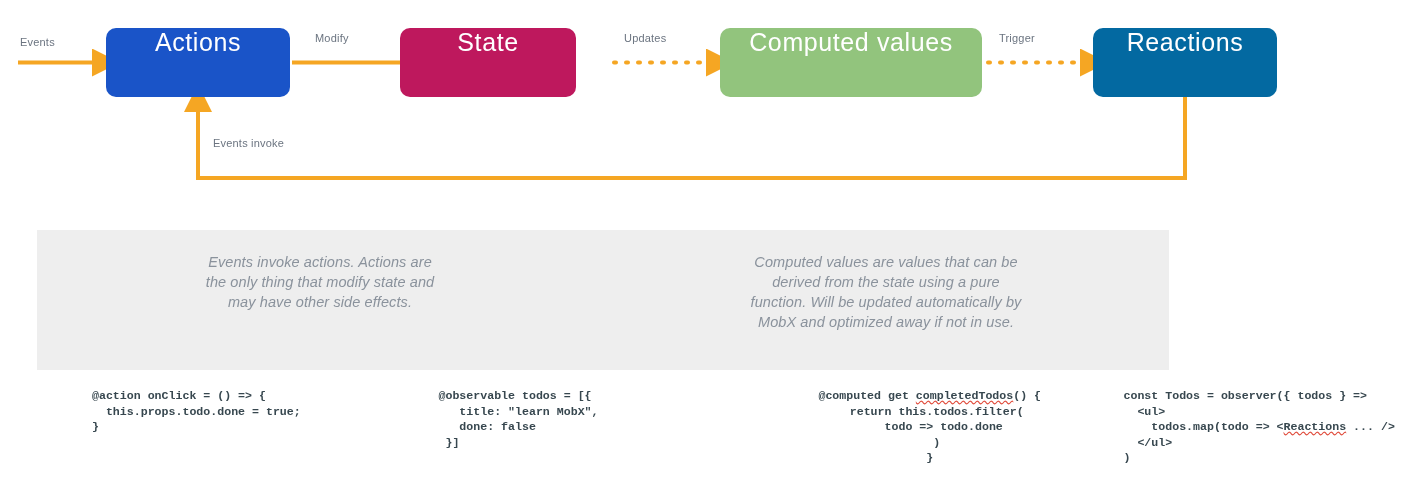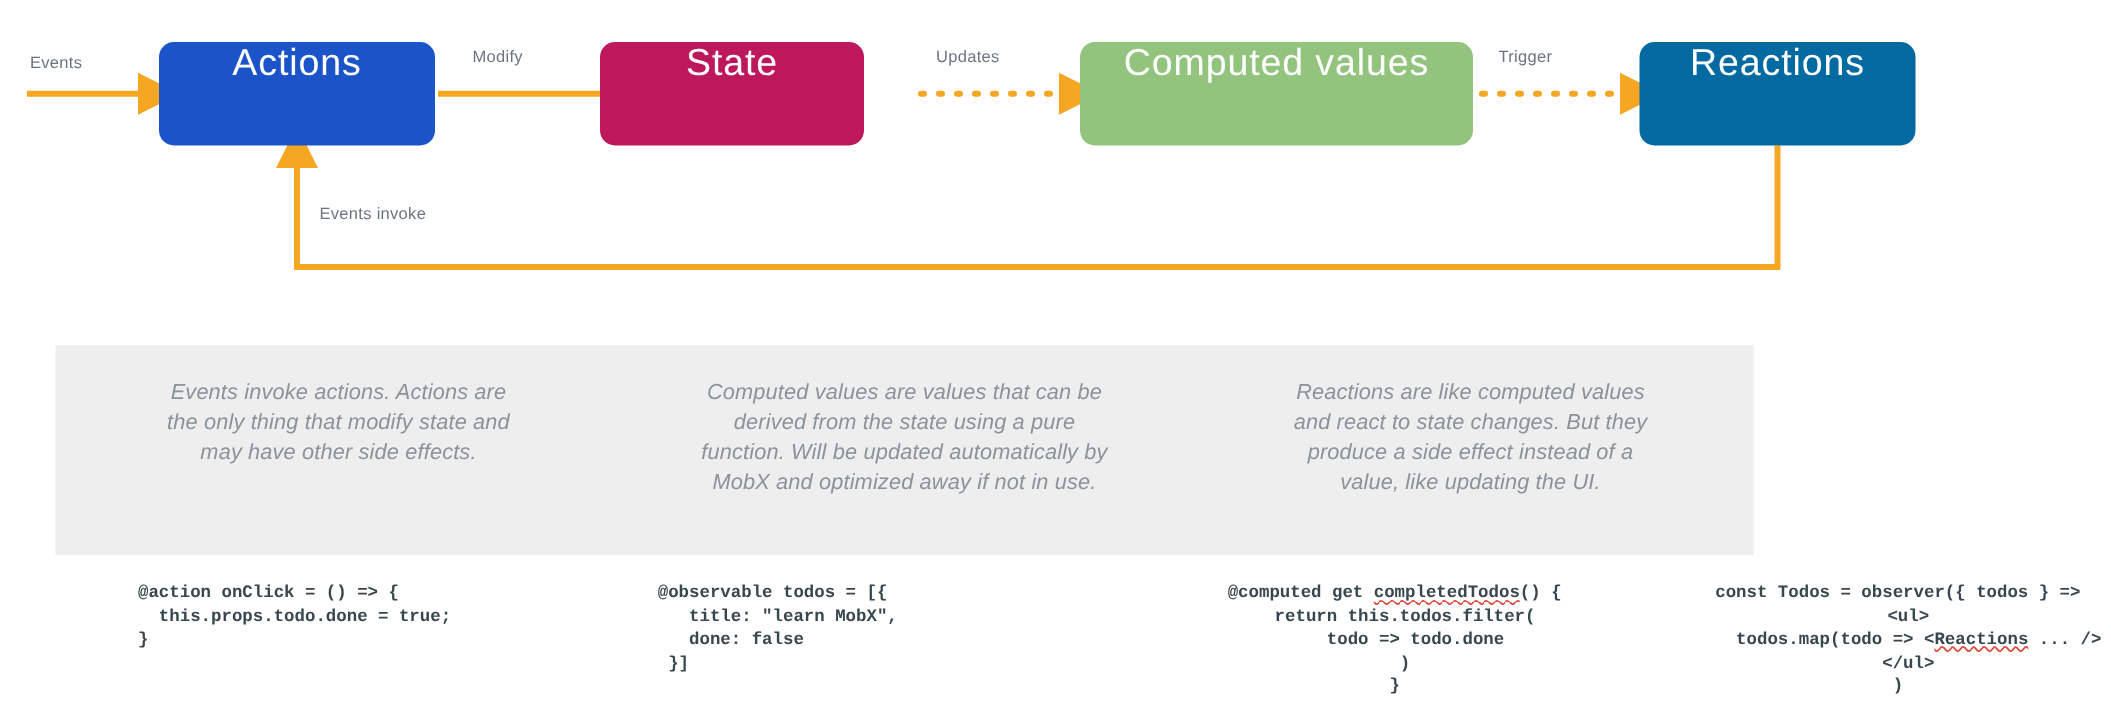--- a/index.html
+++ b/index.html
@@ -98,21 +98,21 @@
     display: flex;
   }
   .code-cell {
     flex: 1 1 0;
     box-sizing: border-box;
     padding-top: 18px;
   }
   .code-cell:nth-child(1) { padding-left: 92px; }
   .code-cell:nth-child(2) { padding-left: 63px; }
   .code-cell:nth-child(3) { padding-left: 66px; text-align: center; }
-  .code-cell:nth-child(4) { padding-left: 52px; text-align: center; }
+  .code-cell:nth-child(4) { padding-left: 52px; }
   .code-text {
     font-family: "Liberation Mono", monospace;
     font-size: 11.6px;
     line-height: 15.5px;
     color: #37474f;
     font-weight: bold;
     white-space: pre;
     margin: 0;
   }
   .sp-err {
@@ -172,23 +172,20 @@
 
   </div>
 
   <div id="description-band">
     <div class="desc-cell">
       <div class="desc-text">Events invoke actions. Actions are the only thing that modify state and may have other side effects.</div>
     </div>
     <div class="desc-cell">
       <div class="desc-text" style="width:278px;">Computed values are values that can be derived from the state using a pure function. Will be updated automatically by MobX and optimized away if not in use.</div>
     </div>
-    <div class="desc-cell">
-      <div class="desc-text" style="width:250px;">Reactions are like computed values and react to state changes. But they produce a side effect instead of a value, like updating the UI.</div>
-    </div>
   </div>
 
   <div id="code-band">
     <div class="code-cell">
       <pre class="code-text">@action onClick = () =&gt; {
   this.props.todo.done = true;
 }</pre>
     </div>
     <div class="code-cell">
       <pre class="code-text">@observable todos = [{

